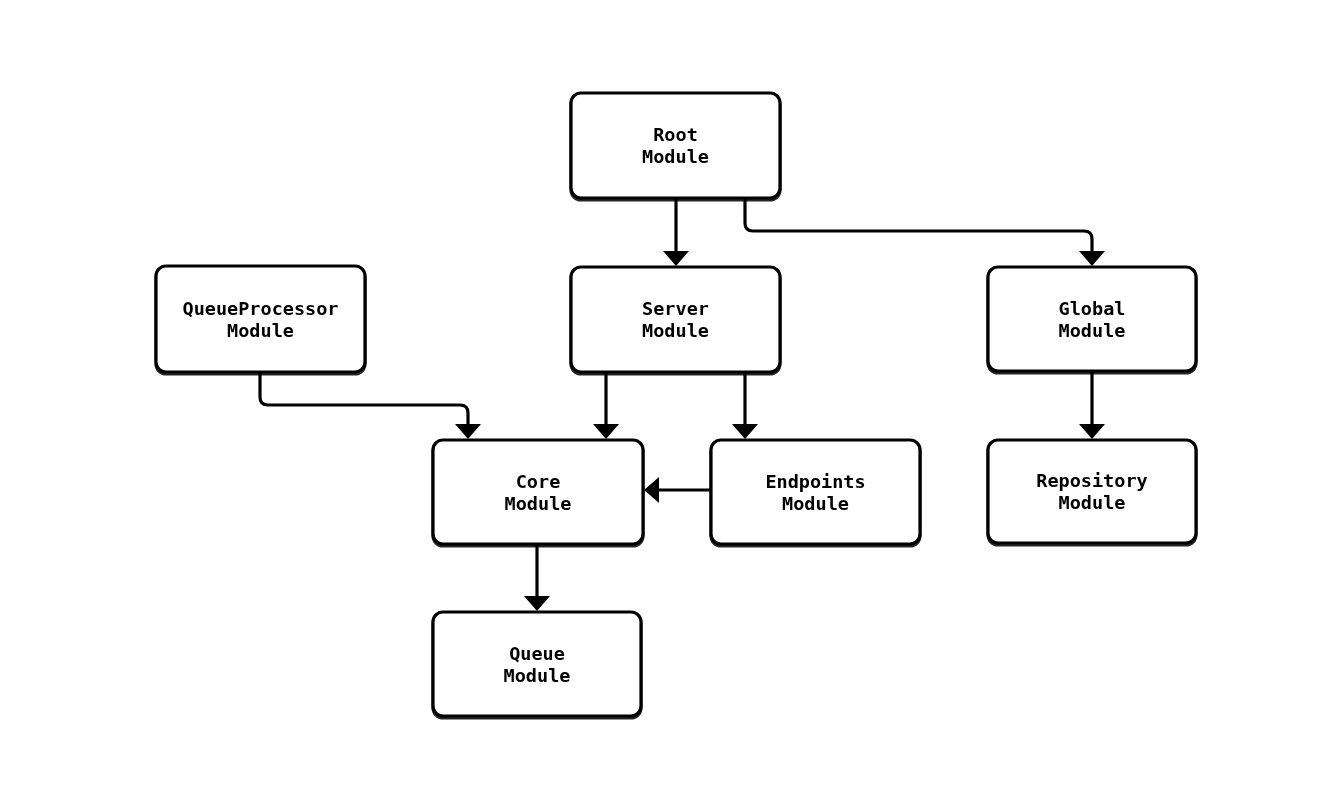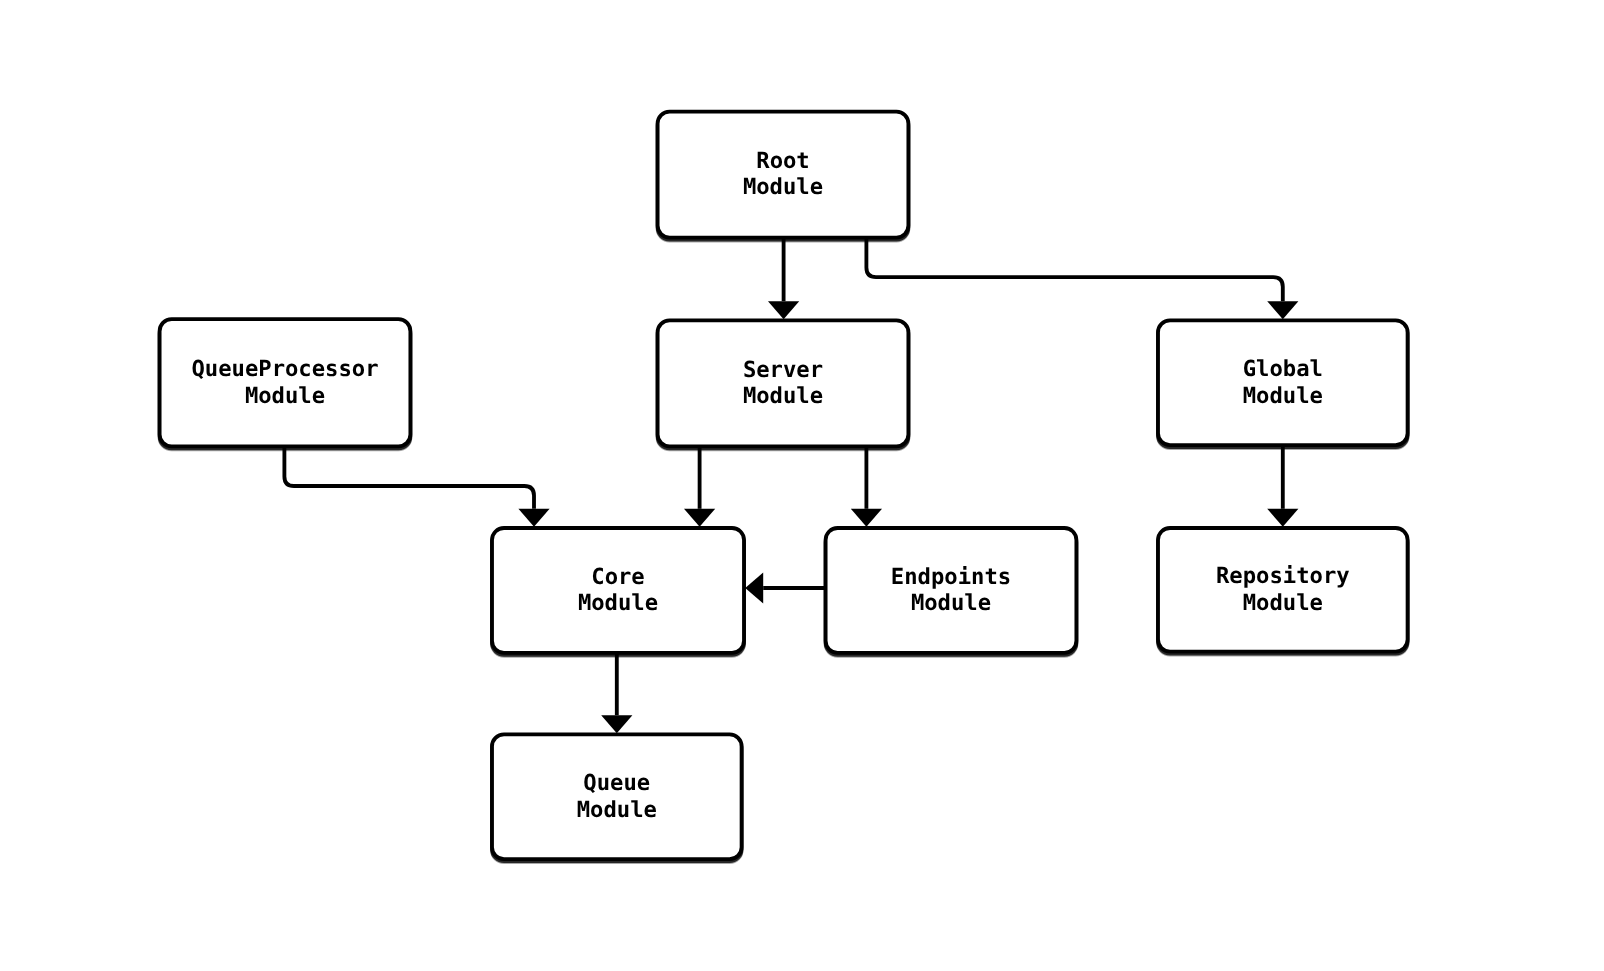--- a/index.html
+++ b/index.html
@@ -7,20 +7,21 @@
     padding: 0;
     background: #ffffff;
     width: 1337px;
     height: 809px;
     overflow: hidden;
     font-family: "DejaVu Sans Mono", monospace;
   }
   #canvas-wrap {
     width: 1156px;
     height: 809px;
+    padding-left: 23px;
   }
   svg { display: block; }
   .node rect {
     fill: #ffffff;
     stroke: #000000;
     stroke-width: 3.2px;
     filter: drop-shadow(0 2px 0 rgba(0,0,0,0.85));
   }
   .node text {
     font-family: "DejaVu Sans Mono", monospace;

